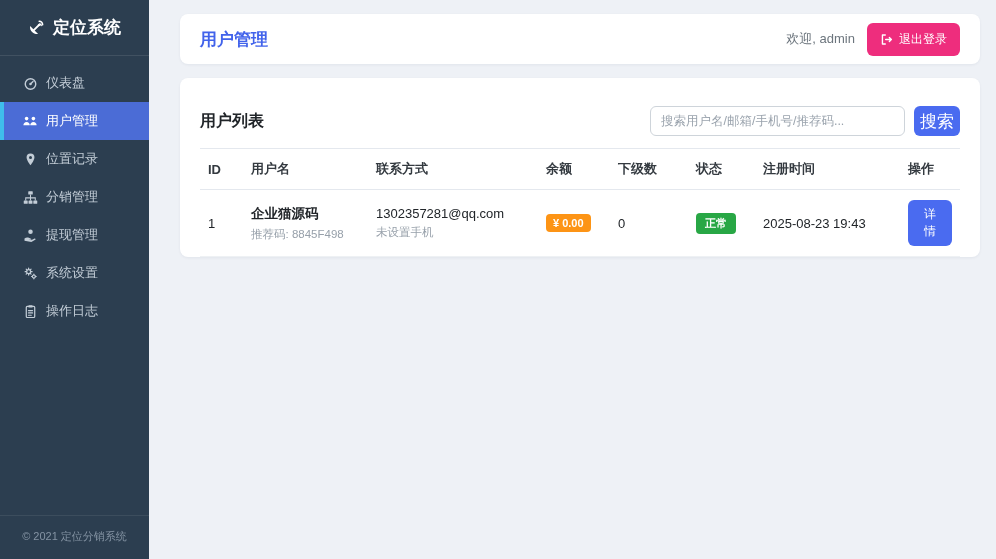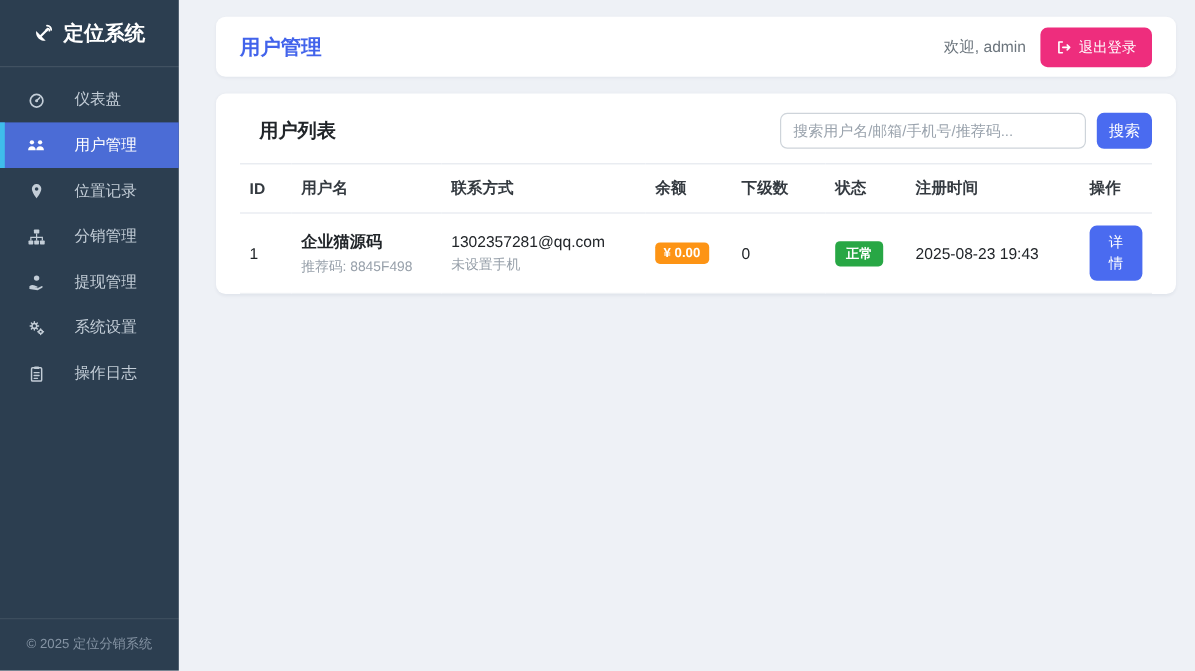--- a/index.html
+++ b/index.html
@@ -23,21 +23,21 @@
     gap: 8px;
     color: #ffffff;
     font-size: 17px; font-weight: bold;
     border-bottom: 1px solid rgba(255,255,255,0.10);
   }
   .brand svg { flex: 0 0 auto; }
   .menu { padding-top: 8px; }
   .menu-item {
     height: 38px;
     display: flex; align-items: center;
-    gap: 24px;
+    gap: 8px;
     padding-left: 22px;
     font-size: 13px;
     color: #c3cdd7;
     cursor: pointer;
   }
   .menu-item .mi-icon { width: 16px; height: 16px; display: inline-flex; align-items: center; justify-content: center; }
   .menu-item.active {
     background: #4b6cd6;
     color: #ffffff;
     border-left: 4px solid #3fbdeb;
@@ -76,39 +76,38 @@
     font-size: 12px; font-family: inherit;
     padding: 8px 13px;
     display: inline-flex; align-items: center; gap: 6px;
     cursor: pointer;
   }
 
   
   .panel { margin-top: 14px; }
   .panel-head {
     display: flex; align-items: center; justify-content: space-between;
-    padding: 16px 20px 12px;
-    margin-left: 16px;
+    padding: 28px 20px 12px;
   }
   .panel-title { font-size: 16px; font-weight: bold; color: #212529; }
   .search-group { display: flex; align-items: center; gap: 9px; }
   .search-input {
     width: 255px; height: 30px;
     border: 1px solid #ced4da; border-radius: 6px;
     padding: 0 10px;
     font-size: 12.5px; font-family: inherit;
     color: #495057;
     outline: none;
   }
   .search-input::placeholder { color: #9aa3ad; }
   .btn-search {
     width: 46px; height: 30px;
     background: #4a6bf0; color: #ffffff;
     border: none; border-radius: 6px;
-    font-size: 13px; font-family: Liberation Sans, sans-serif;
+    font-size: 17px; font-family: Liberation Sans, sans-serif;
     cursor: pointer;
   }
 
   
   .table-wrap { padding: 0 20px; }
   table { width: 100%; border-collapse: collapse; table-layout: fixed; font-size: 13px; }
   thead th {
     text-align: left;
     font-size: 13px; font-weight: bold; color: #343a40;
     padding: 11px 8px;
@@ -253,21 +252,21 @@
         <svg width="15" height="15" viewBox="0 0 16 16">
           <rect x="3.5" y="2.6" width="9" height="11.8" rx="1" fill="none" stroke="currentColor" stroke-width="1.3"></rect>
           <rect x="5.8" y="1.4" width="4.4" height="2.4" rx="0.6" fill="currentColor"></rect>
           <path d="M5.8 7h4.4 M5.8 9.5h4.4 M5.8 12h3" stroke="currentColor" stroke-width="1.2" stroke-linecap="round"></path>
         </svg>
       </span>
       <span>操作日志</span>
     </div>
   </nav>
 
-  <div class="sidebar-footer">© 2025 定位分销系统</div>
+  <div class="sidebar-footer">© 2021 定位分销系统</div>
 </aside>
 
 <main class="main">
 
   <header class="card topbar">
     <div class="page-title">用户管理</div>
     <div class="topbar-right">
       <span class="welcome">欢迎, admin</span>
       <button class="btn-logout">
         <span style="display:inline-flex;">

